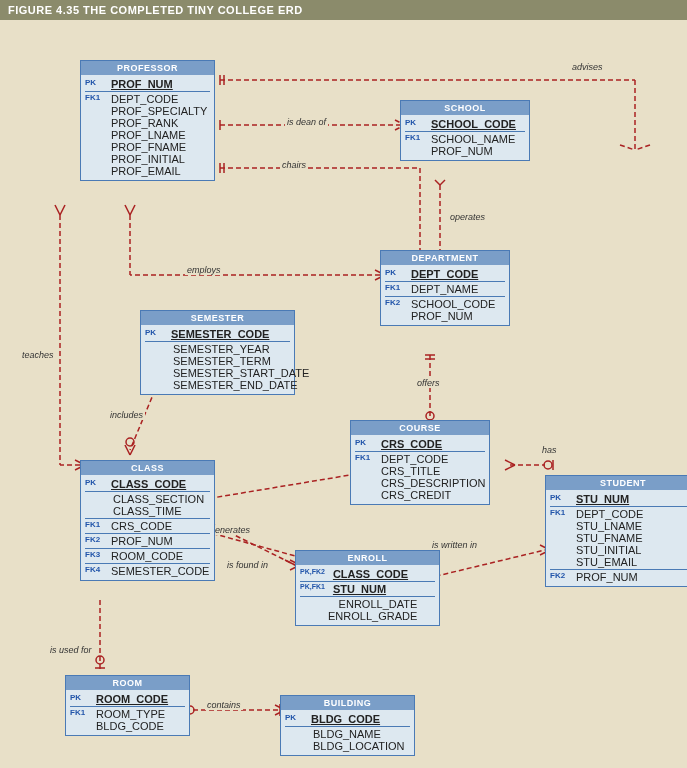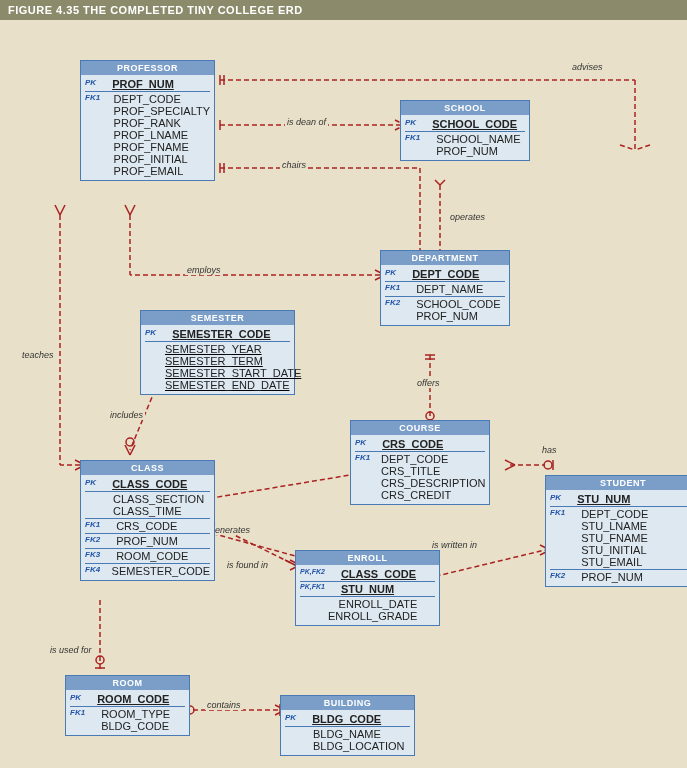--- a/index.html
+++ b/index.html
@@ -56,22 +56,21 @@
       border-top: 1px solid #4a7ab5;
     }
     .entity-row:first-child {
       border-top: none;
     }
     .key-label {
       color: #2255aa;
       font-weight: bold;
       min-width: 26px;
       font-size: 8px;
-      padding-right: 16px;
-      font-style: italic;
+      padding-right: 8px;
     }
     .field-name {
       color: #222;
       font-size: 11px;
     }
     .field-name.pk {
       text-decoration: underline;
       font-weight: bold;
     }
     .field-group {
@@ -280,21 +279,21 @@
     </div>
 
     <div class="entity" style="left:140px;top:290px;width:155px;">
       <div class="entity-header">SEMESTER</div>
       <div class="entity-body">
         <div class="entity-row">
           <span class="key-label">PK</span>
           <span class="field-name pk">SEMESTER_CODE</span>
         </div>
         <div class="entity-row" style="border-top:1px solid #4a7ab5;">
-          <div class="field-group" style="margin-left:20px;text-decoration:underline;">
+          <div class="field-group" style="margin-left:28px;">
             <span class="field-name">SEMESTER_YEAR</span>
             <span class="field-name">SEMESTER_TERM</span>
             <span class="field-name">SEMESTER_START_DATE</span>
             <span class="field-name">SEMESTER_END_DATE</span>
           </div>
         </div>
       </div>
     </div>
 
     <div class="entity" style="left:350px;top:400px;width:140px;">

